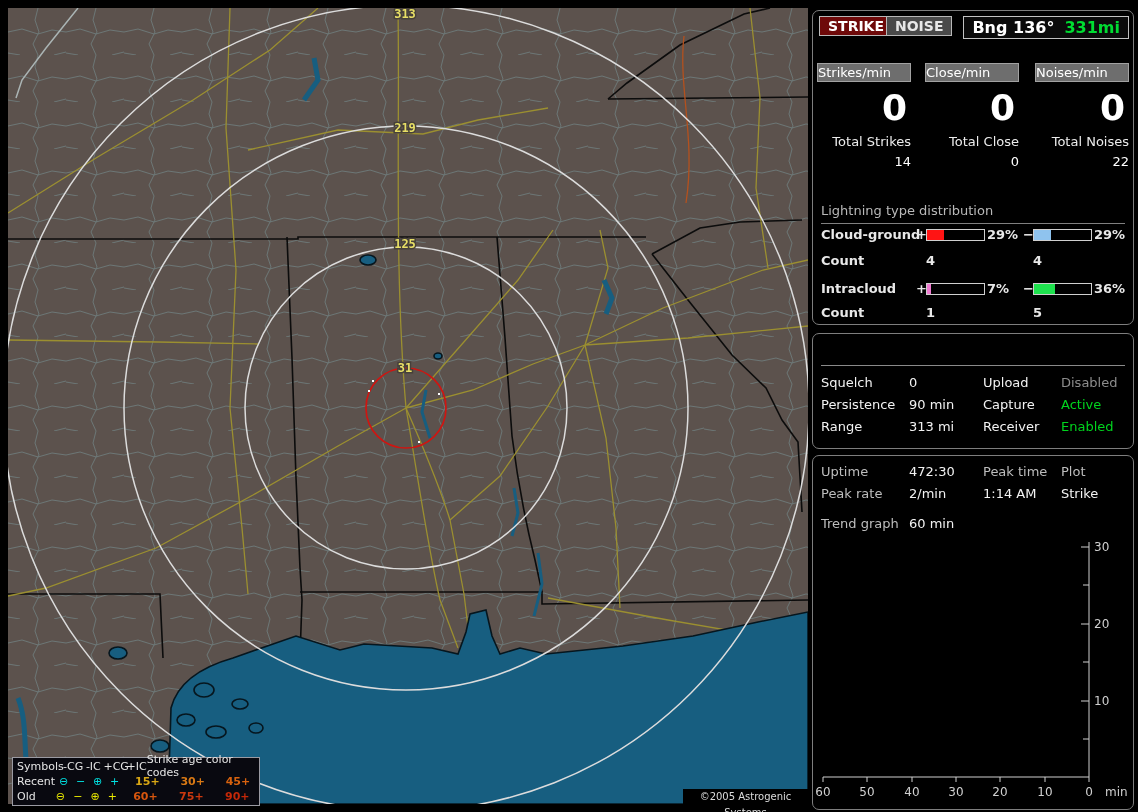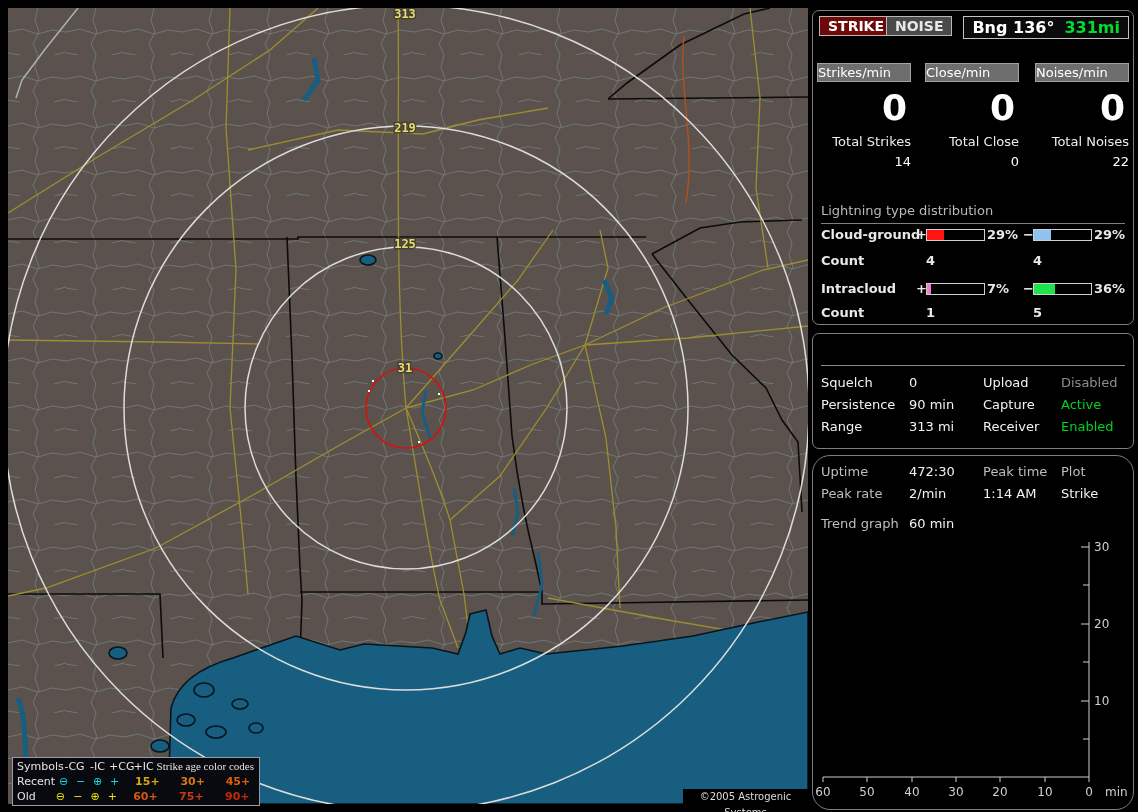--- a/index.html
+++ b/index.html
@@ -10,26 +10,26 @@
   #map-wrap svg{position:absolute;left:0;top:0;}
   .copyright{position:absolute;left:675px;top:781px;width:125px;height:16px;background:#000;
     color:#dcdcdc;font-size:10px;line-height:16px;text-align:center;}
   
   .legend{position:absolute;left:4px;top:749px;width:246px;height:47px;background:#090910;
     border:1px solid #9a9aa2;color:#e4e4e4;font-size:11px;}
   .lg-row{display:flex;align-items:center;height:14px;margin-top:1px;}
   .lg-label{width:46px;padding-left:4px;}
   .lg-sym{width:23px;text-align:center;font-size:11px;}
   .lg-age{width:45px;text-align:left;padding-left:12px;font-weight:bold;}
-  .lg-agehead{margin-left:auto;padding-right:5px;font-family:Liberation Serif, serif;}
+  .lg-agehead{margin-left:auto;padding-right:5px;}
   .cyan{color:#00e0e0;} .yel{color:#e8e800;}
   
   .panel{position:absolute;left:812px;width:320px;background:#000;border:1px solid #7e7e7e;
     border-radius:7px;color:#e8e8e8;}
-  #p1{top:10px;height:313px;} #p2{top:333px;height:114px;} #p3{top:455px;height:353px;border-radius:18px;}
+  #p1{top:10px;height:313px;} #p2{top:333px;height:114px;} #p3{top:455px;height:353px;}
   .btn{position:absolute;top:5px;font-weight:bold;font-size:14px;padding:1px 8px;color:#fff;
     border:1px solid #b8b8b8;cursor:default;}
   .btn-strike{left:6px;background:#6e0909;}
   .btn-noise{left:73px;background:#4a4a4a;color:#e8e8e8;}
   .badge{position:absolute;top:5px;right:4px;background:#0b0b0b;border:1px solid #c2c2c2;
     font-weight:bold;font-size:16px;padding:1px 8px;color:#fff;}
   .badge .mi{color:#00dc32;margin-left:10px;}
   .ctr-col{position:absolute;top:52px;text-align:right;}
   .ctr-col.c1{left:4px;width:94px;} .ctr-col.c2{left:112px;width:94px;} .ctr-col.c3{left:222px;width:94px;}
   .chip{display:block;background:#6e6e6e;color:#fff;border:1px solid #a2a2a2;font-size:13px;

